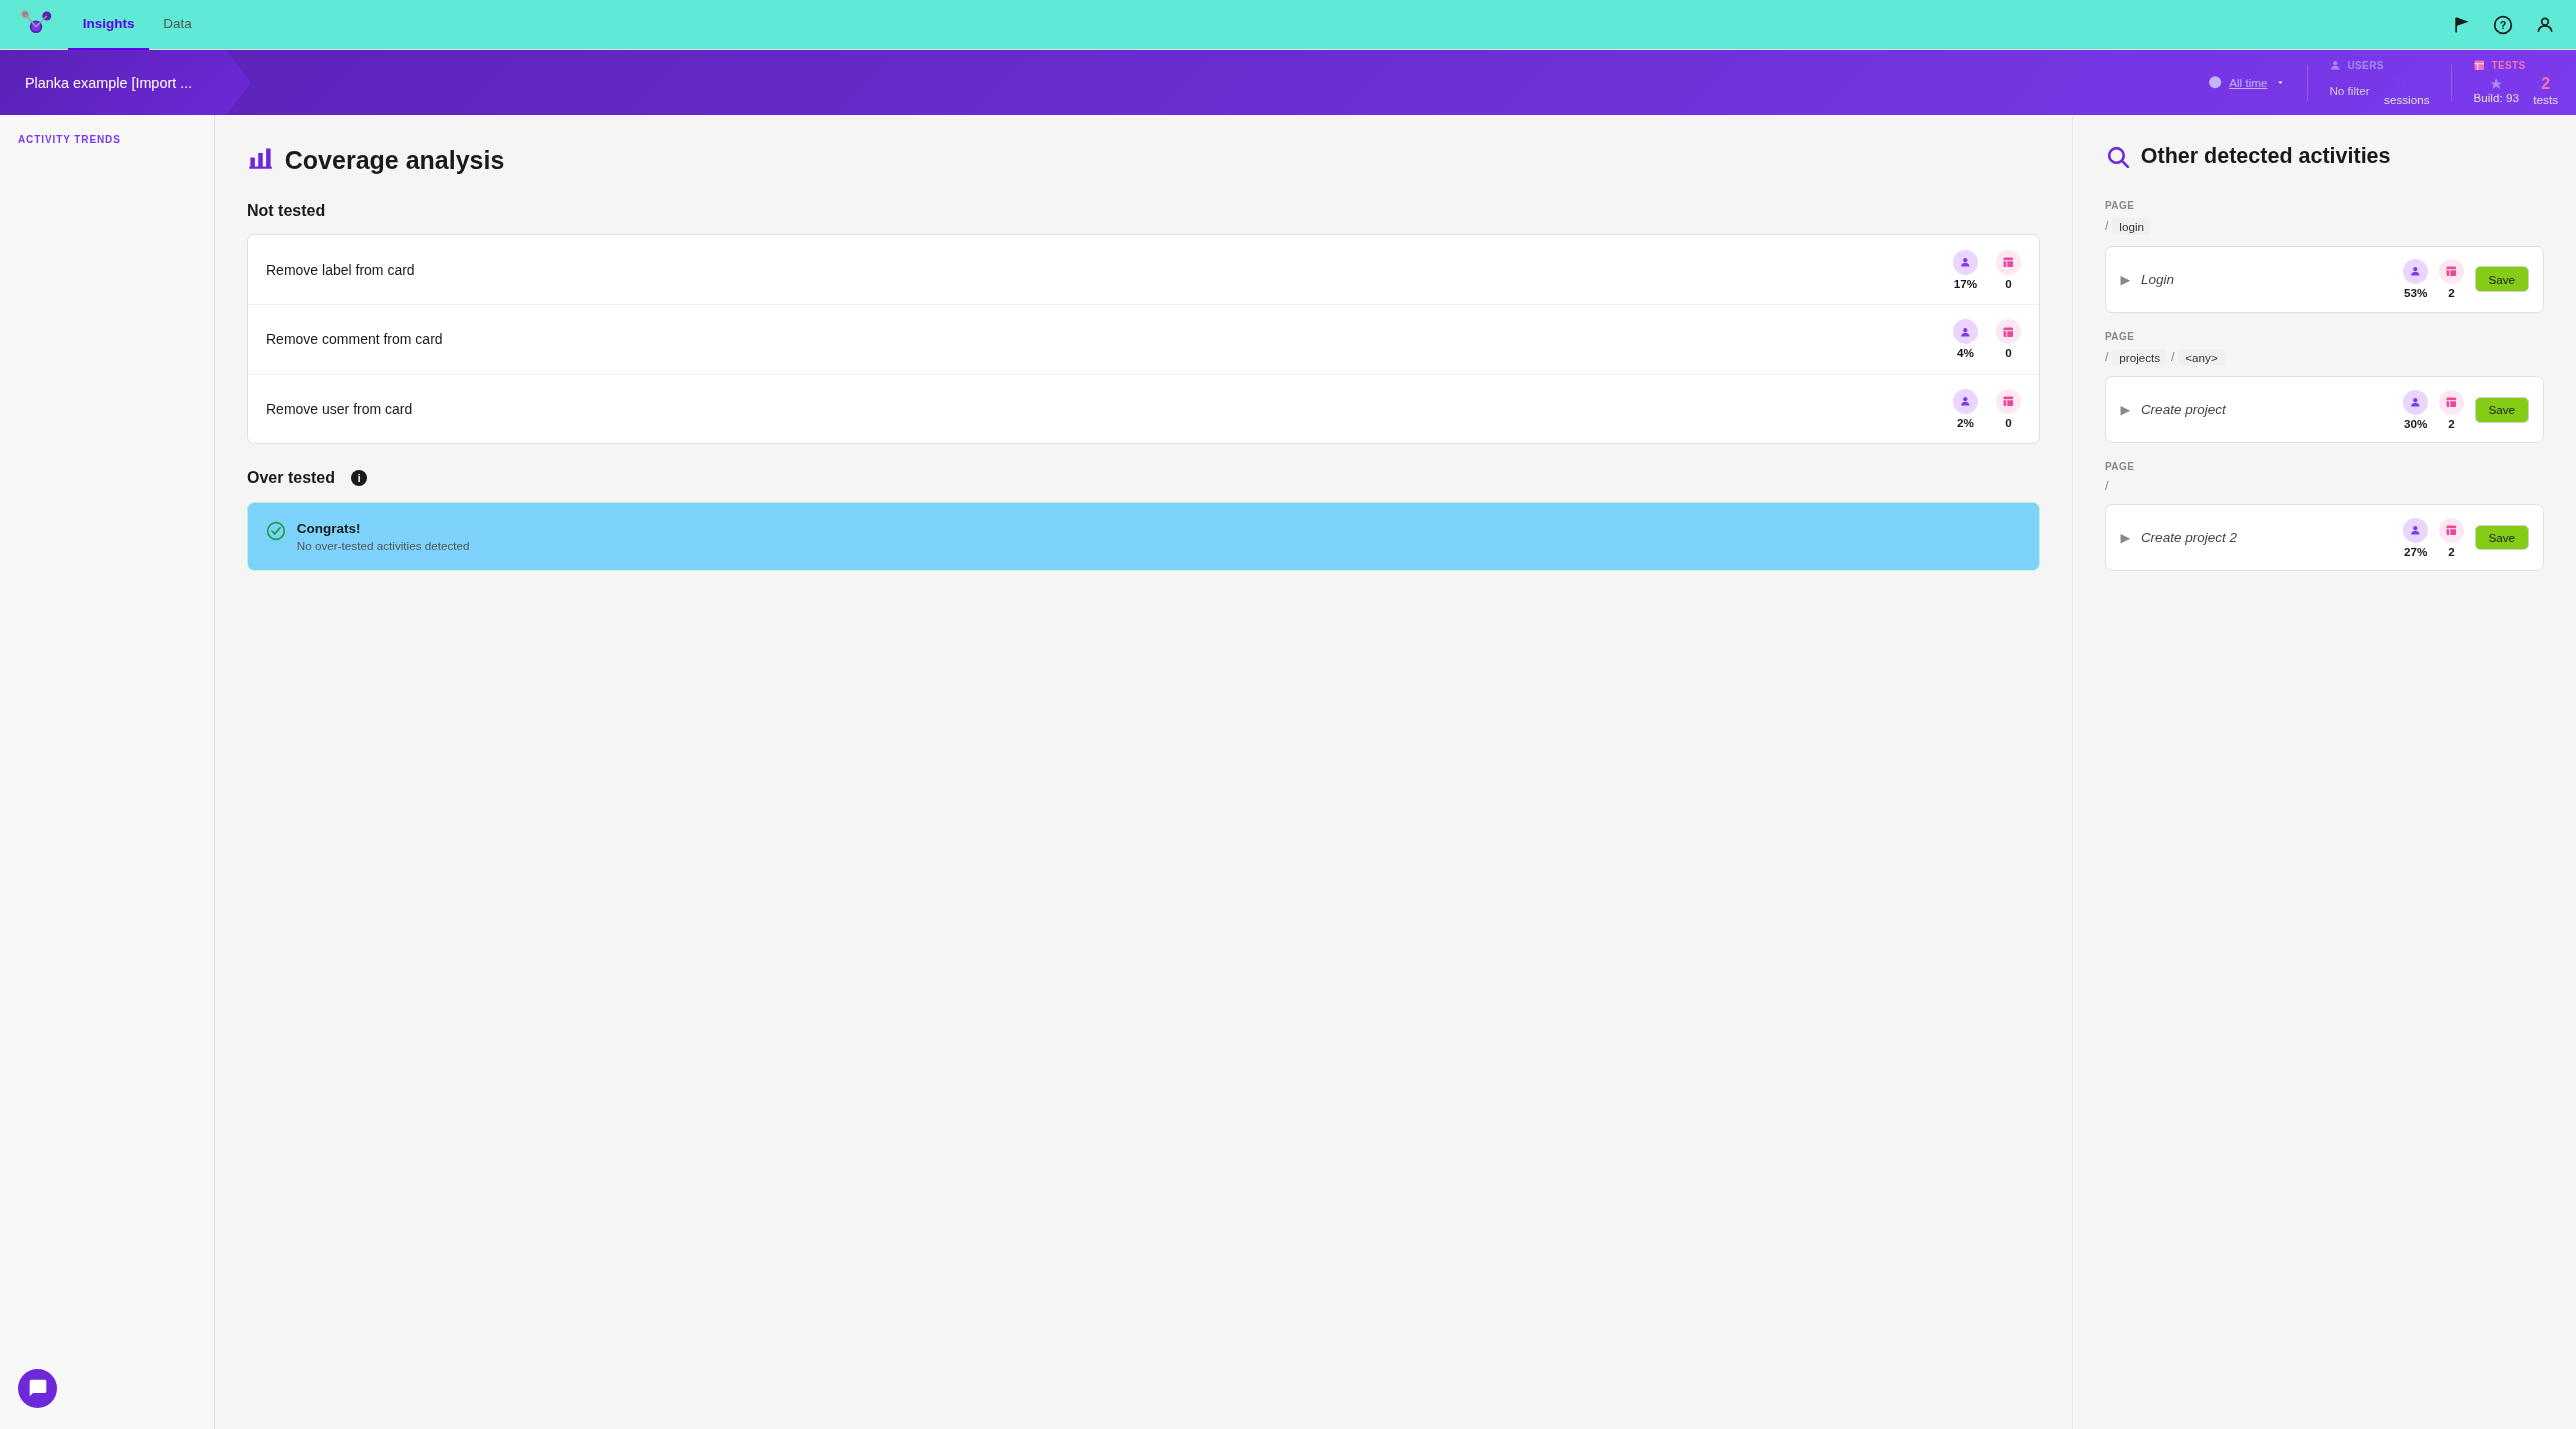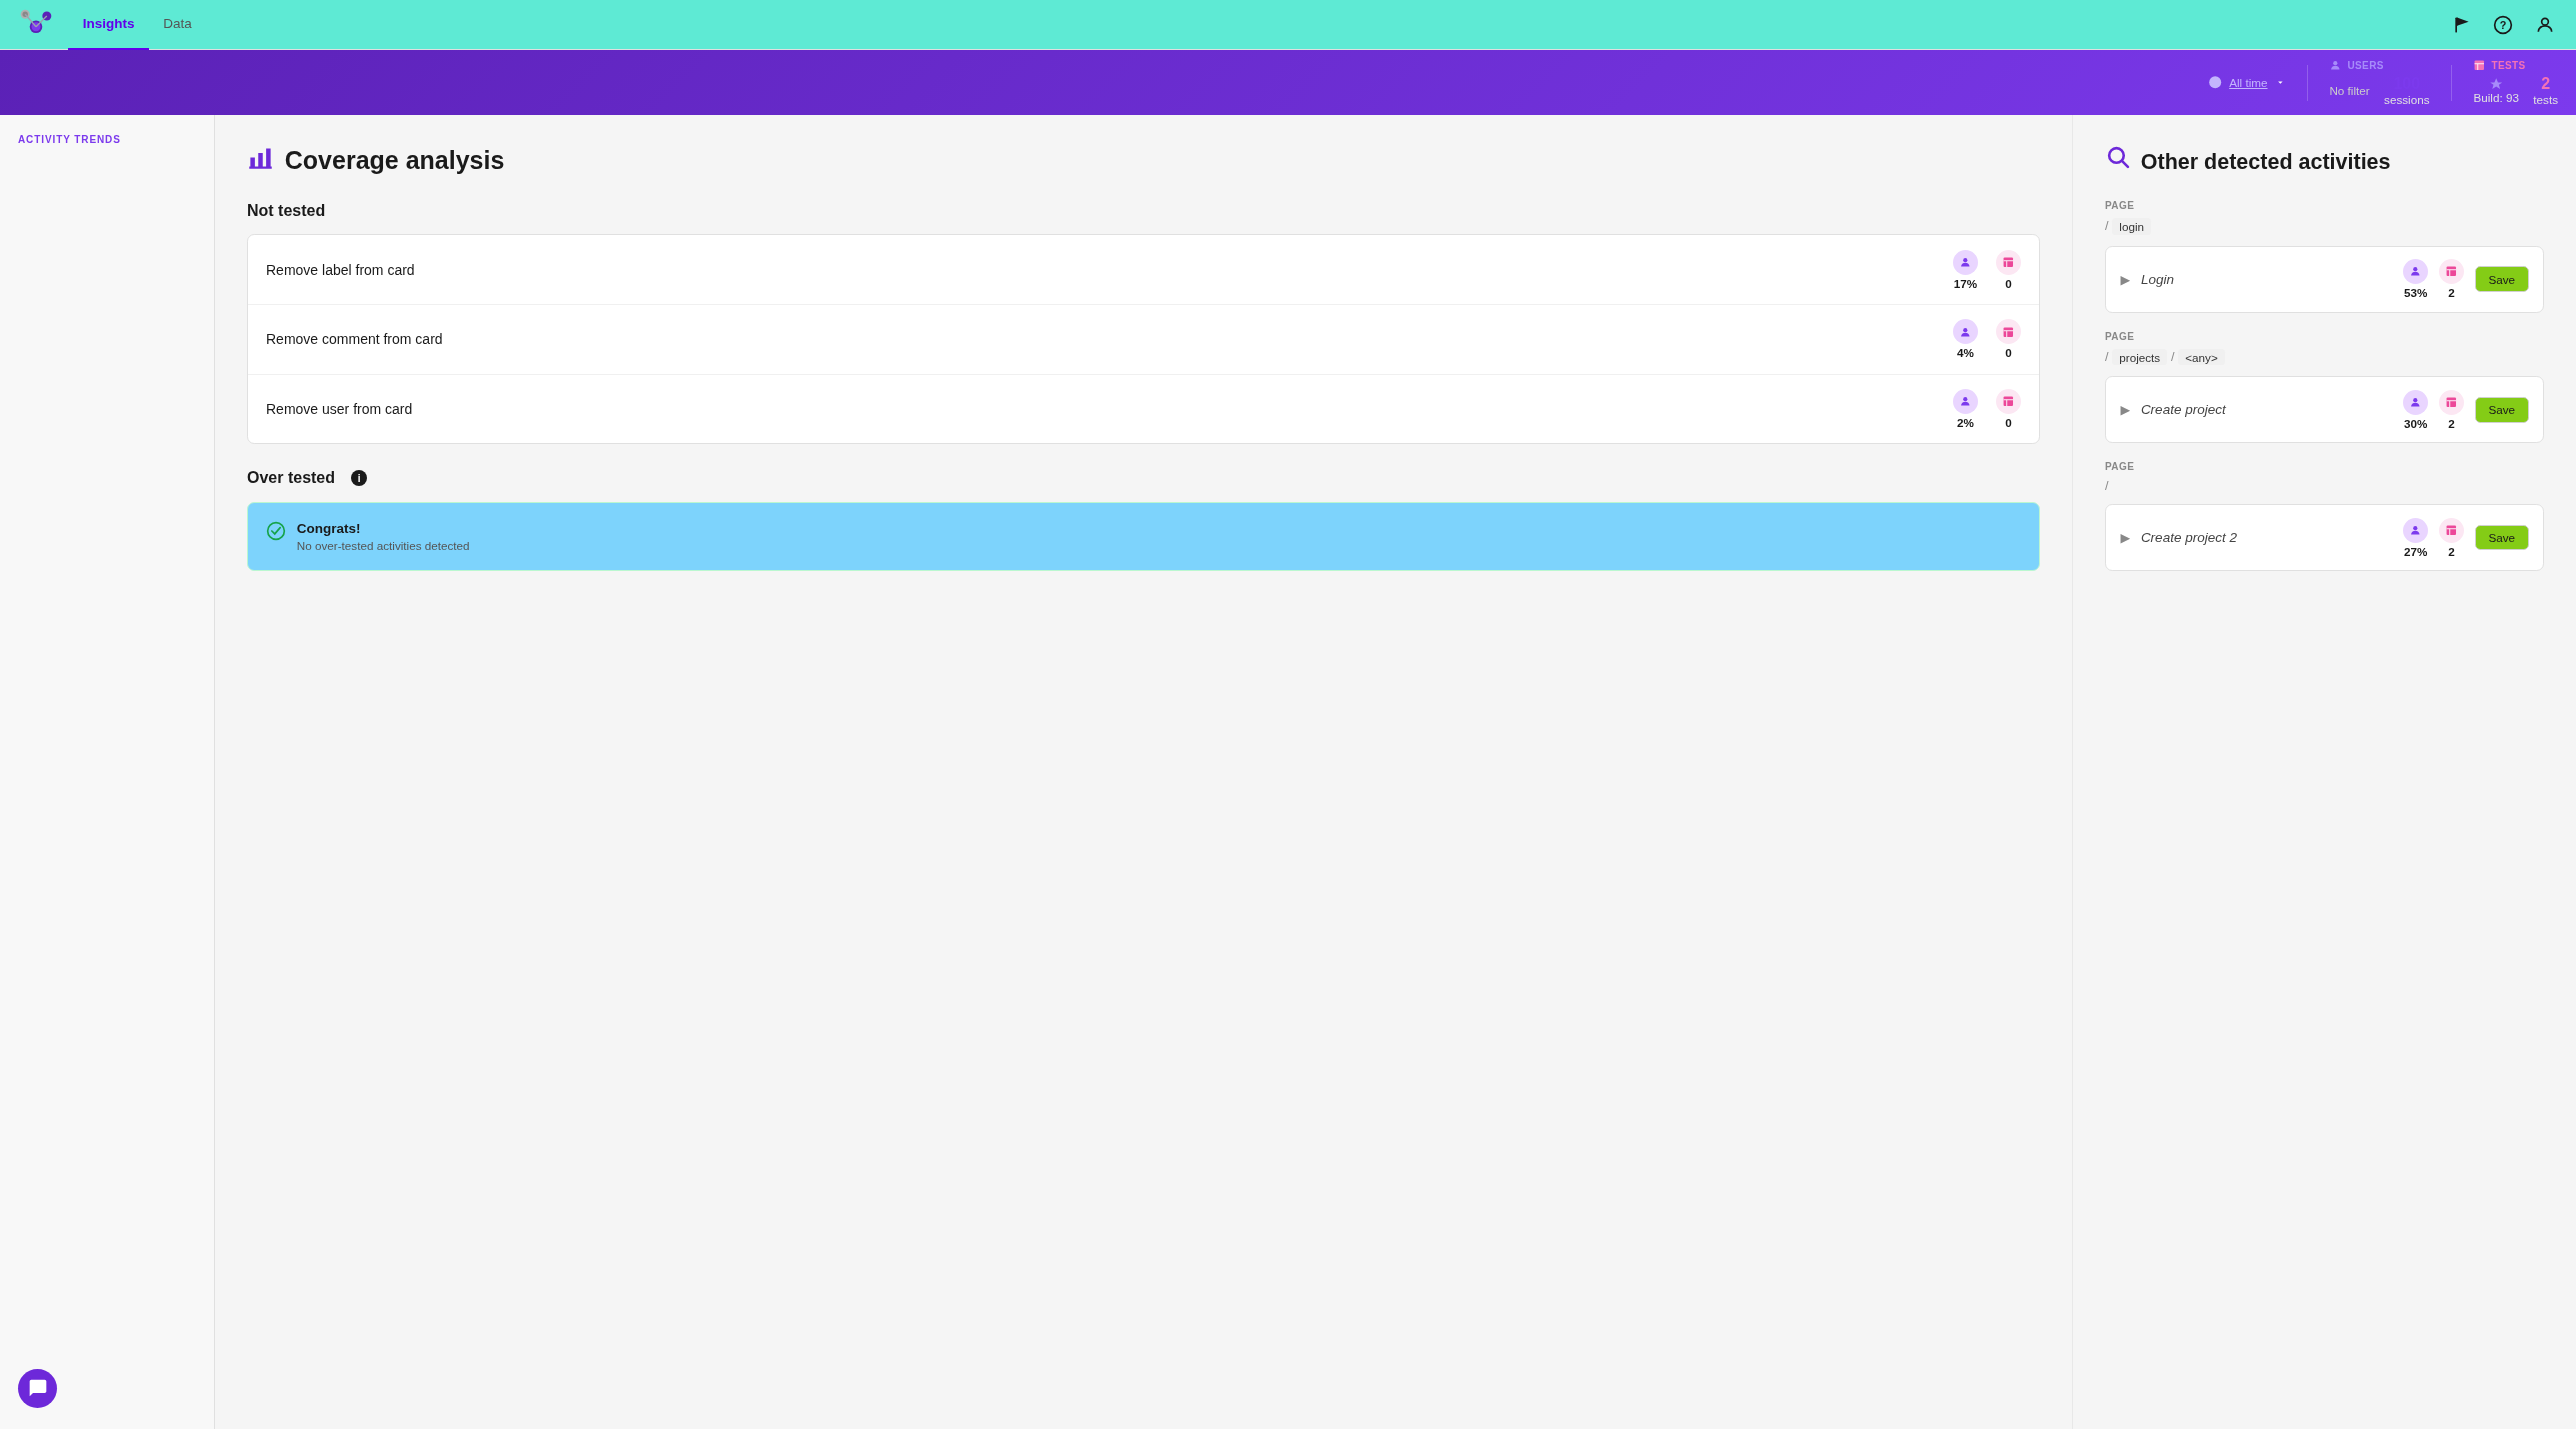--- a/index.html
+++ b/index.html
@@ -118,21 +118,21 @@
     .success-card {
       background: #7dd3fc; border: 0.9px solid #bbf7d0; border-radius: 7.2px;
       padding: 18px; display: flex; align-items: flex-start; gap: 10.8px;
     }
     .success-icon { color: #16a34a; font-size: 18px; margin-top: 0.9px; }
     .success-title { font-size: 13.5px; font-weight: 600; color: #1a1a1a; }
     .success-sub { font-size: 11.7px; color: #555; margin-top: 3.6px; }
 
     
     .other-title {
-      display: flex; align-items: flex-end; gap: 10.8px;
+      display: flex; align-items: flex-start; gap: 10.8px;
       font-size: 21.5px; font-weight: 700; margin-bottom: 25px; color: #1a1a1a;
     }
     .search-icon-big { color: #6d28d9; font-size: 23px; }
 
     .page-label { font-size: 10px; font-weight: 700; color: #888; text-transform: uppercase; letter-spacing: 0.4px; margin-bottom: 7.2px; }
     .page-path { display: flex; align-items: center; gap: 3.6px; margin-bottom: 10.8px; }
     .path-sep { color: #888; font-size: 12.6px; }
     .path-seg {
       background: #f0f0f0; border-radius: 3.6px; padding: 1.8px 7.2px;
       font-size: 11.7px; color: #333;
@@ -188,20 +188,23 @@
     <div class="nav-icon">
       <svg width="20" height="20" viewBox="0 0 24 24" fill="none">
           <circle cx="12" cy="8" r="4" stroke="#1a1a1a" stroke-width="2"></circle>
           <path d="M4 20c0-4 3.6-7 8-7s8 3 8 7" stroke="#1a1a1a" stroke-width="2" fill="none"></path>
         </svg>
     </div>
   </div>
 </nav>
 
 <div class="sub-header">
+  <div class="project-title">
+    <span>Planka example [Import ...</span>
+  </div>
   <div class="sub-header-right">
 
     <div class="filter-row">
       <svg width="14.4" height="14.4" viewBox="0 0 24 24" fill="#c4b5fd">
           <circle cx="12" cy="12" r="10"></circle>
         </svg>
       <span class="all-time-link">All time</span>
       <svg width="10.8" height="10.8" viewBox="0 0 24 24" fill="#fff">
           <path d="M7 10l5 5 5-5z"></path>
         </svg>

